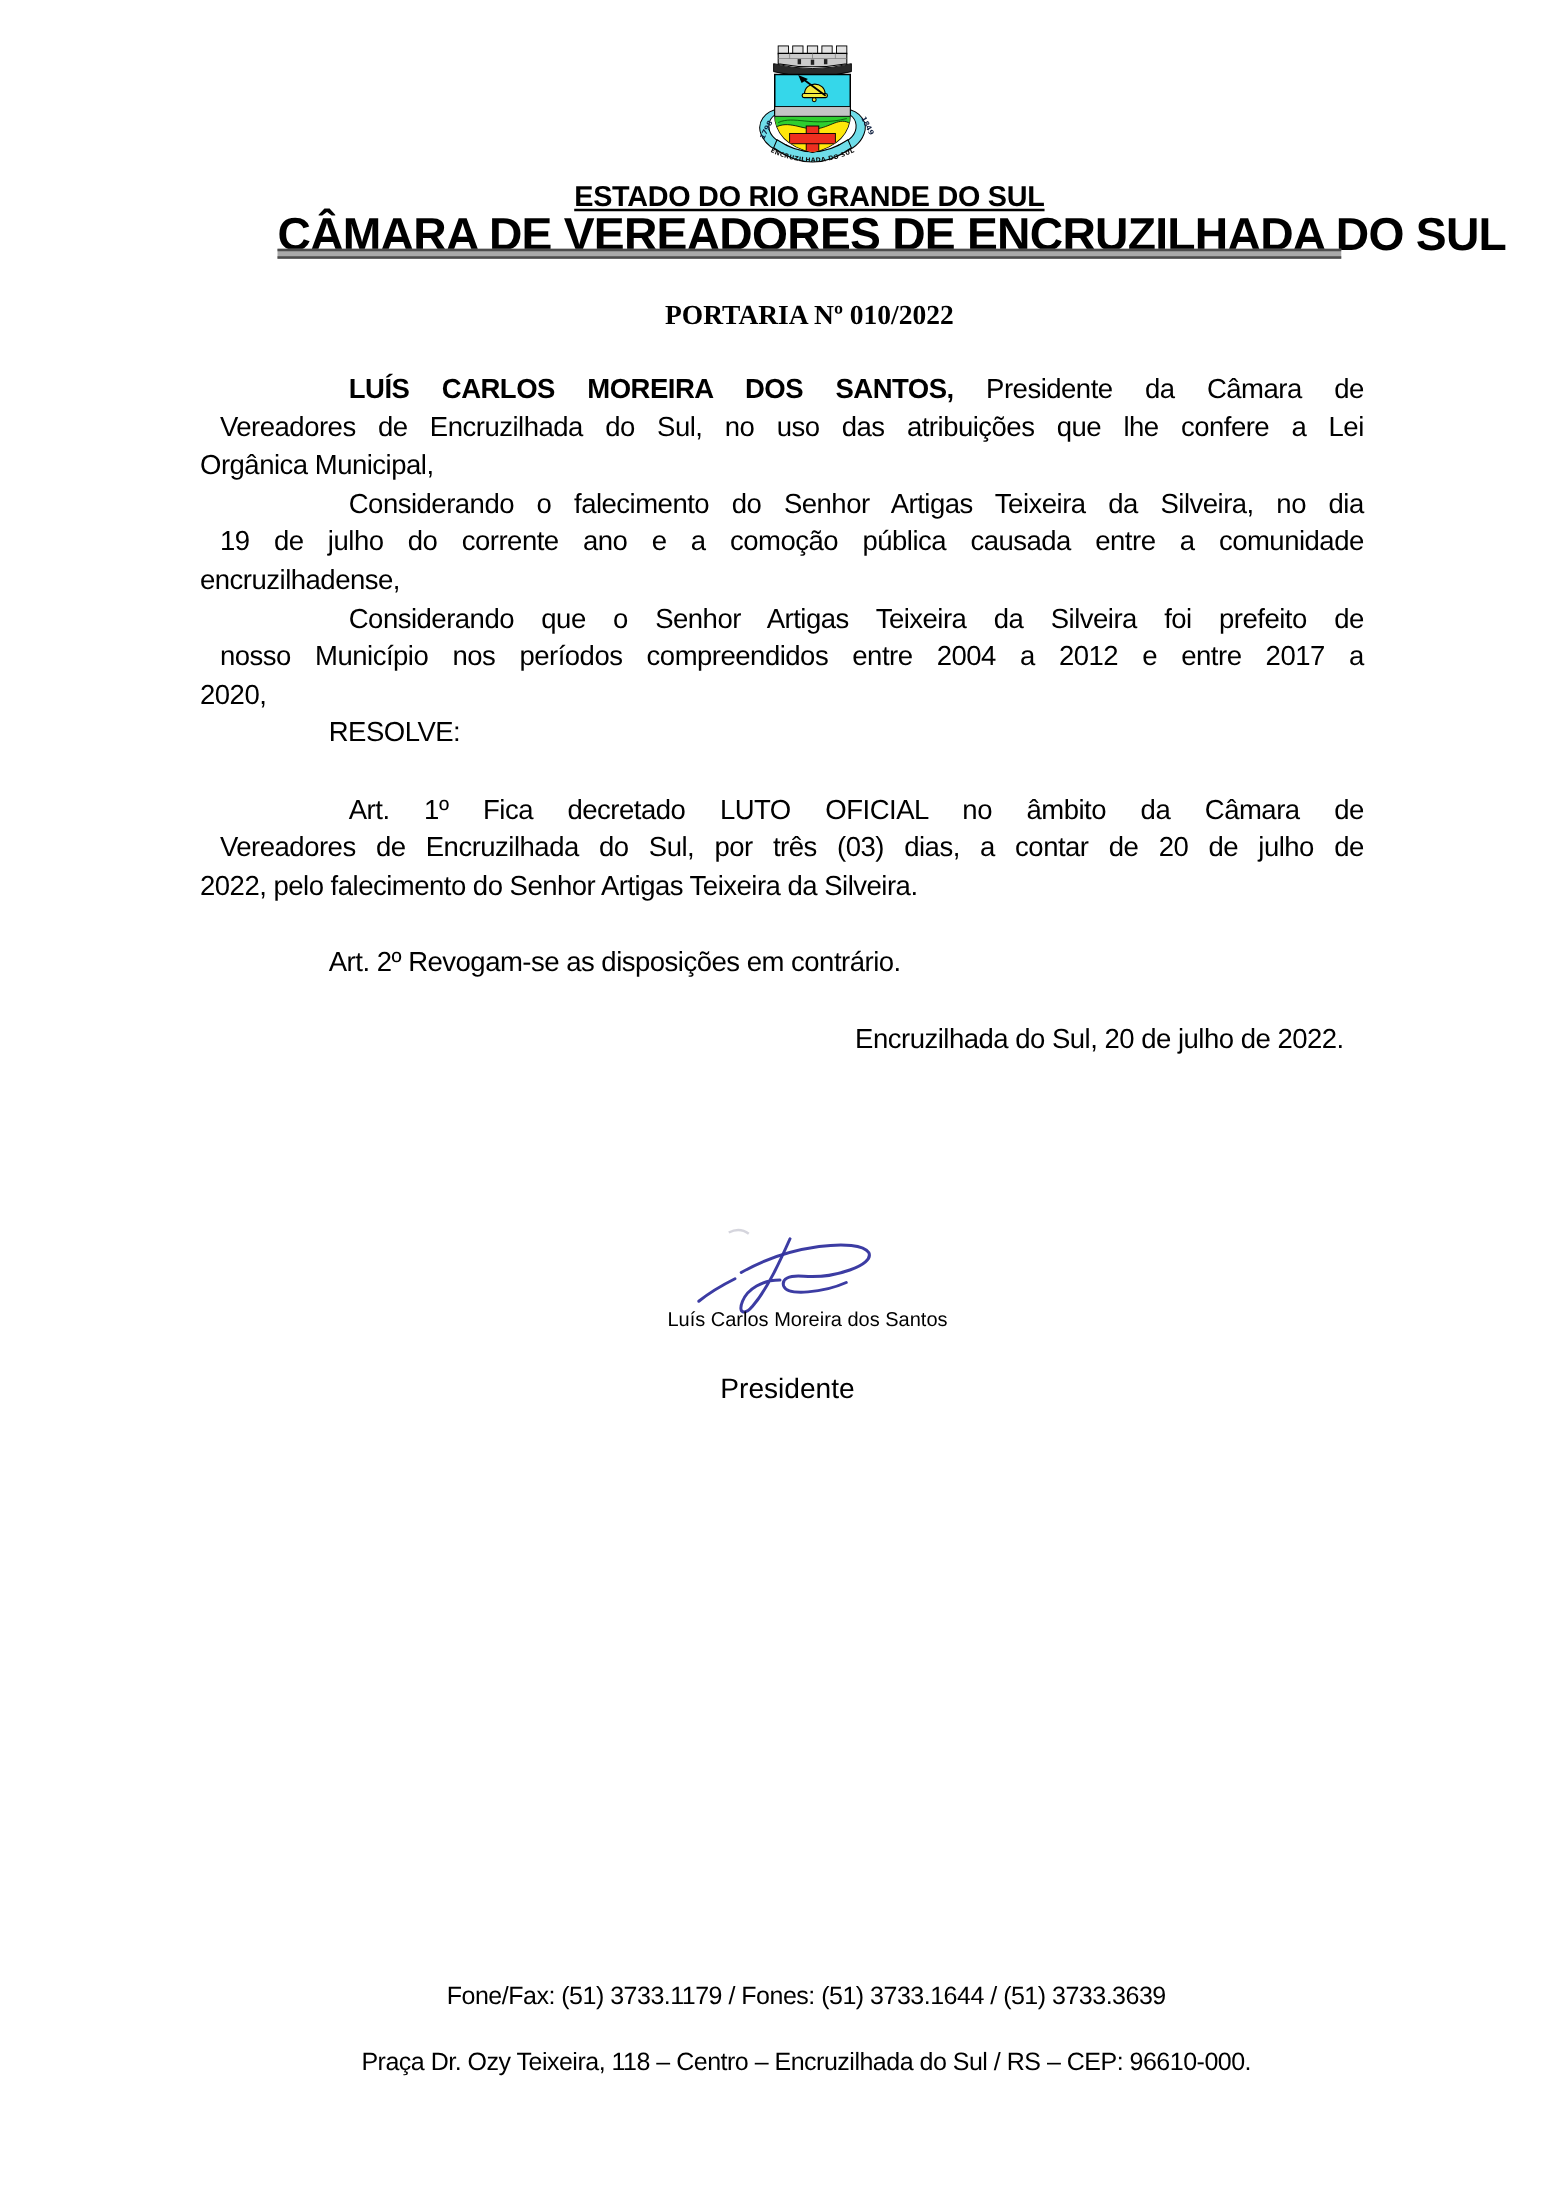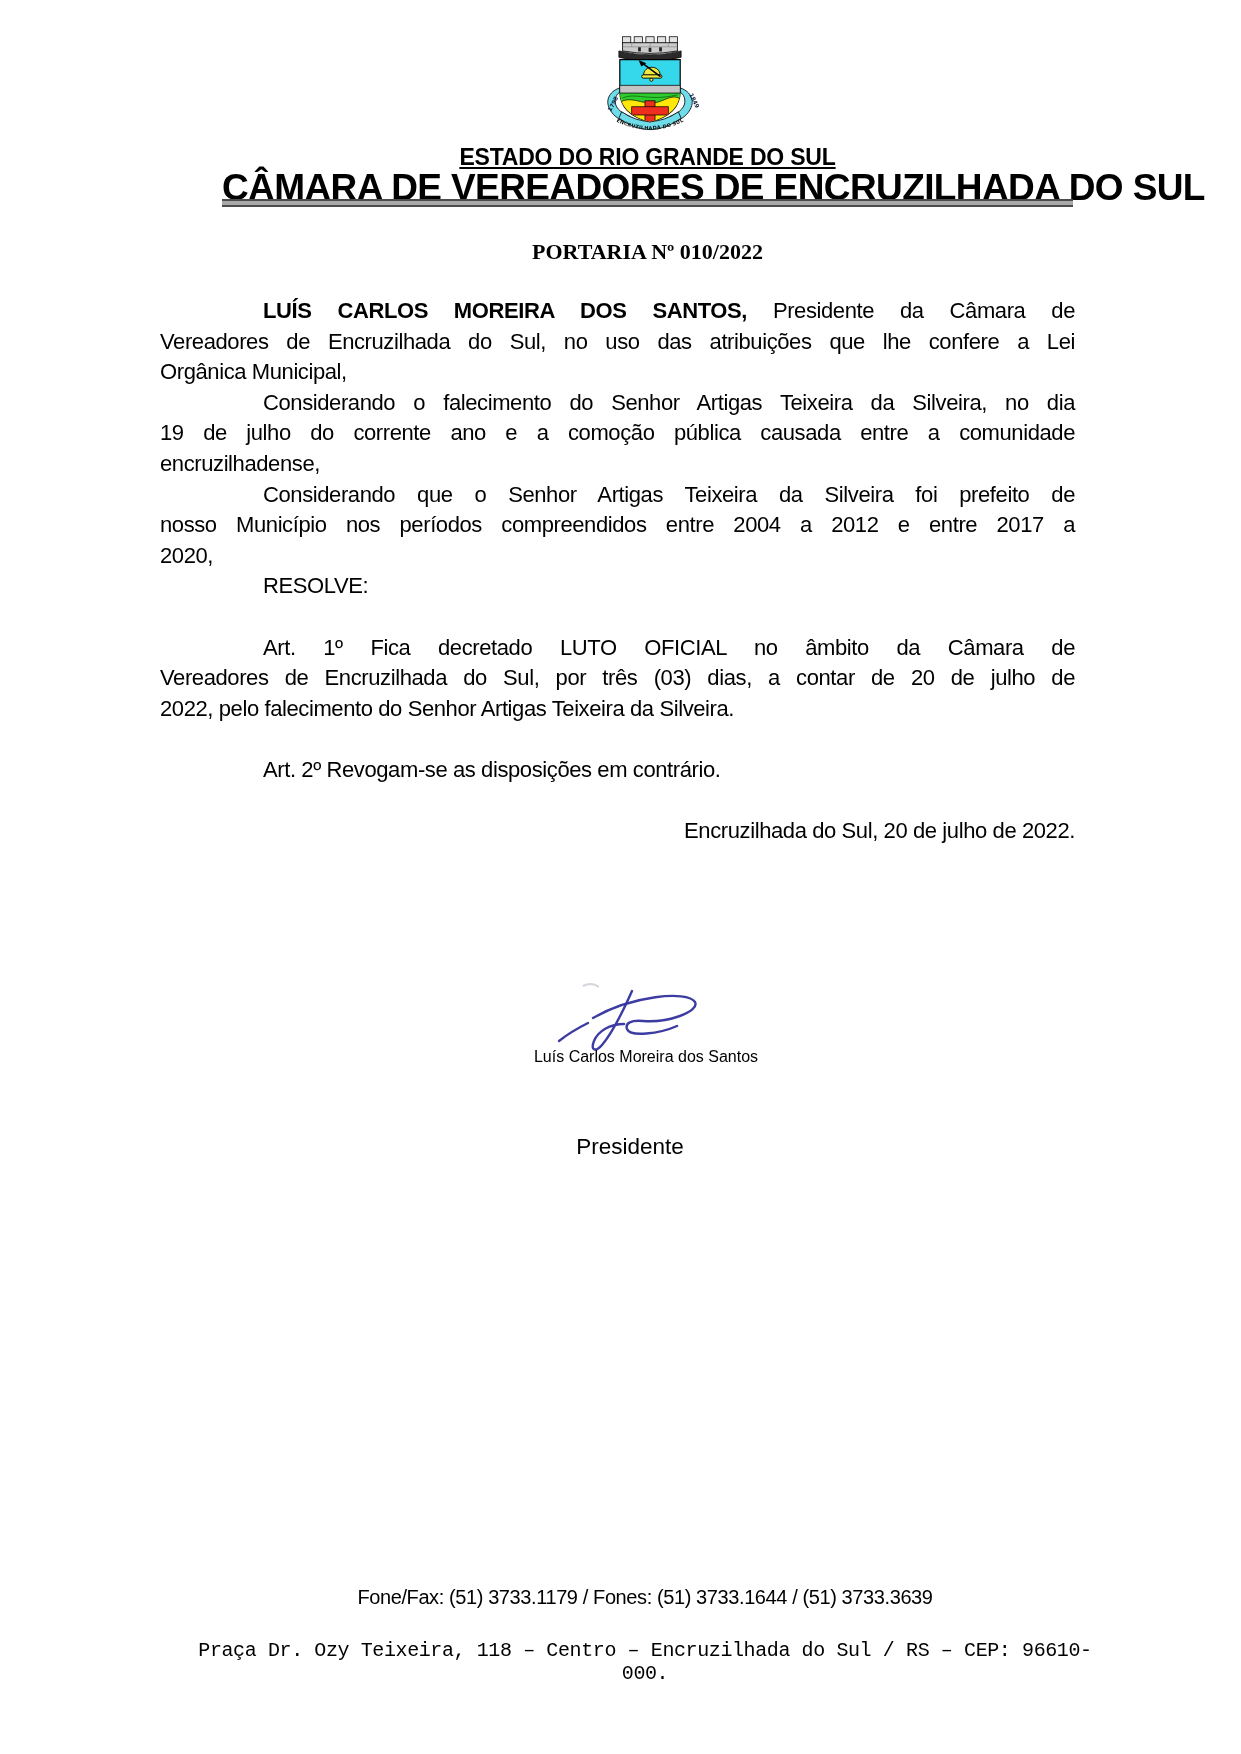--- a/index.html
+++ b/index.html
@@ -18,33 +18,33 @@
   .band {
     left:222px; top:199px; width:851px; height:4px;
     background:#a9a9a9;
     border-top:2px solid #4c4c4c; border-bottom:2px solid #4c4c4c;
   }
   .doc-title { left:222px; top:239px; width:851px; text-align:center; font-weight:bold; font-size:22px;font-family:Liberation Serif, serif; }
 
   
   .body-block { left:160px; top:296px; width:915px; font-size:22px; letter-spacing:-0.4px; }
   .ln { min-height:30.6px; height:30.6px; line-height:30.6px; box-sizing:border-box; width:100%; }
-  .jl { text-align:justify; text-align-last:justify; }
+  .jl { text-align:justify; text-align-last:justify;margin-left:16px; }
   .ll { text-align:right; text-align-last:left; }
   .rl { text-align:right; text-align-last:right; }
   .indent { padding-left:103px; }
   .b { font-weight:bold; }
 
   
   .sig-svg { left:535px; top:978px; }
   .sig-name { left:386px; top:1048px; width:520px; text-align:center; font-size:16px; }
-  .sig-role { left:370px; top:1134px; width:520px; text-align:center; font-size:22.5px; }
+  .sig-role { left:370px; top:1098px; width:520px; text-align:center; font-size:22.5px; }
 
   
-  .f1 { left:195px; top:1639px; width:900px; text-align:center; font-size:20px; letter-spacing:-0.4px;font-family:Liberation Mono, monospace; }
+  .f1 { left:195px; top:1639px; width:900px; text-align:center; font-size:20px; letter-spacing:-0.4px; }
   .f2 { left:195px; top:1586px; width:900px; text-align:center; font-size:20px; letter-spacing:-0.4px; }
 
   svg text { font-family:"DejaVu Sans", sans-serif; font-weight:bold; }
 </style>
 </head>
 <body>
 
 <svg class="abs emblem" width="110" height="108" viewBox="0 0 120 118">
   <defs>
     <clipPath id="shieldClip">

